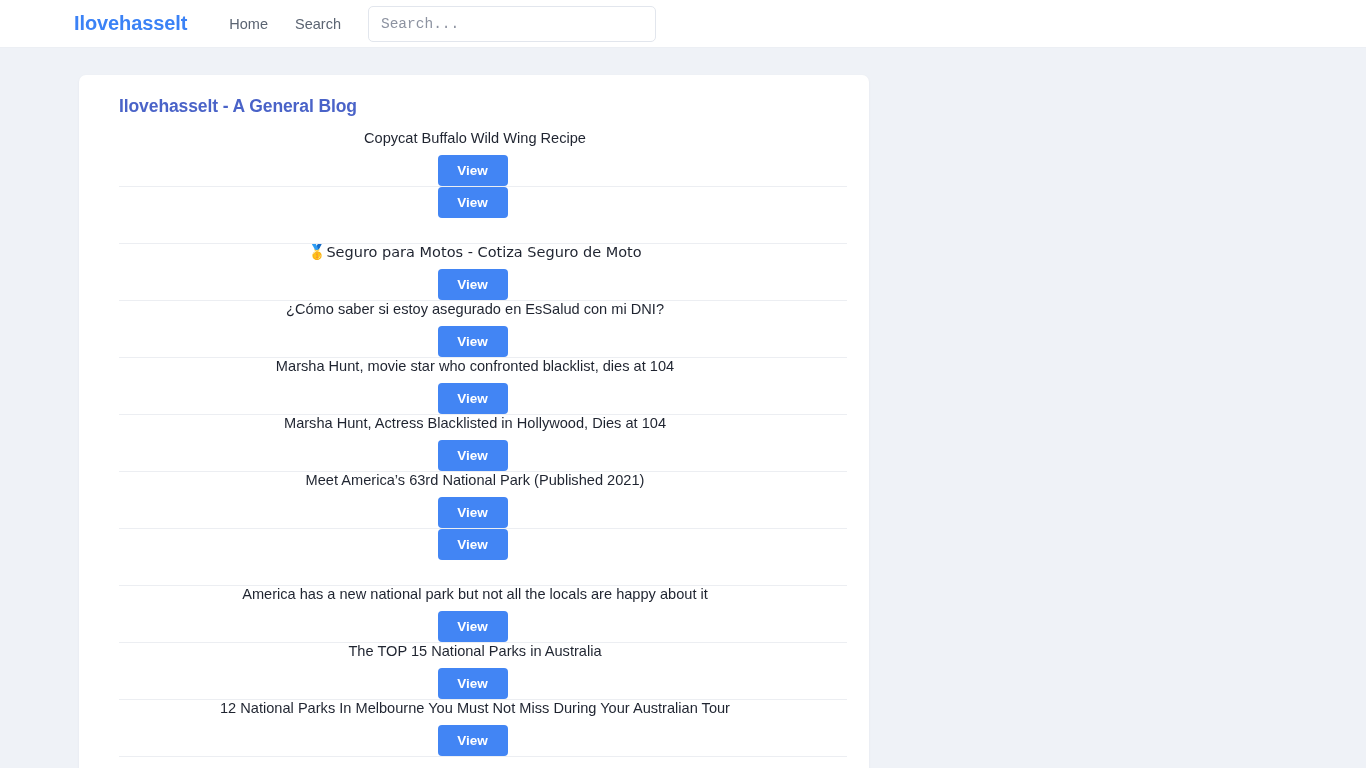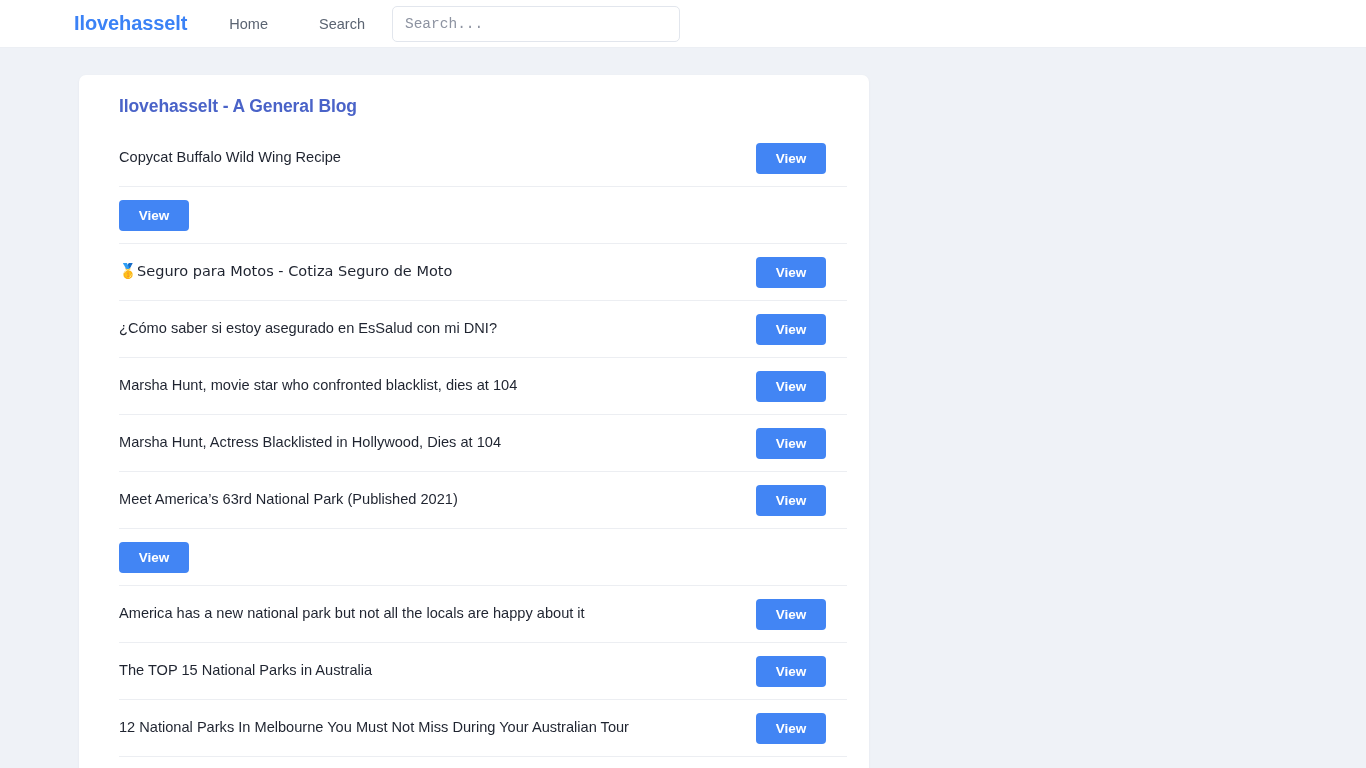--- a/index.html
+++ b/index.html
@@ -33,21 +33,21 @@
     font-weight: bold;
     color: #3b82f6;
     letter-spacing: -0.1px;
     margin-right: 42px;
     text-decoration: none;
     white-space: nowrap;
   }
   .nav-links {
     display: flex;
     align-items: center;
-    gap: 51px;
+    gap: 27px;
     margin-right: 27px;
   }
   .nav-link {
     font-size: 14.5px;
     color: #5b6472;
     text-decoration: none;
     white-space: nowrap;
   }
   .search-wrap { display: flex; align-items: center; }
   .search-input {
@@ -88,20 +88,21 @@
     letter-spacing: -0.1px;
   }
   .list { padding: 0 22px 0 40px; }
   .row {
     display: flex;
     align-items: center;
     justify-content: space-between;
     height: 57px;
     border-bottom: 1px solid #eceef2;
     padding-right: 0;
+    flex-direction: column;
   }
   .row:last-child { border-bottom: 1px solid #eceef2; }
   .row-title {
     font-size: 14.6px;
     color: #1f2430;
     line-height: 1.2;
     white-space: nowrap;
     overflow: hidden;
     text-overflow: ellipsis;
     padding-right: 16px;

